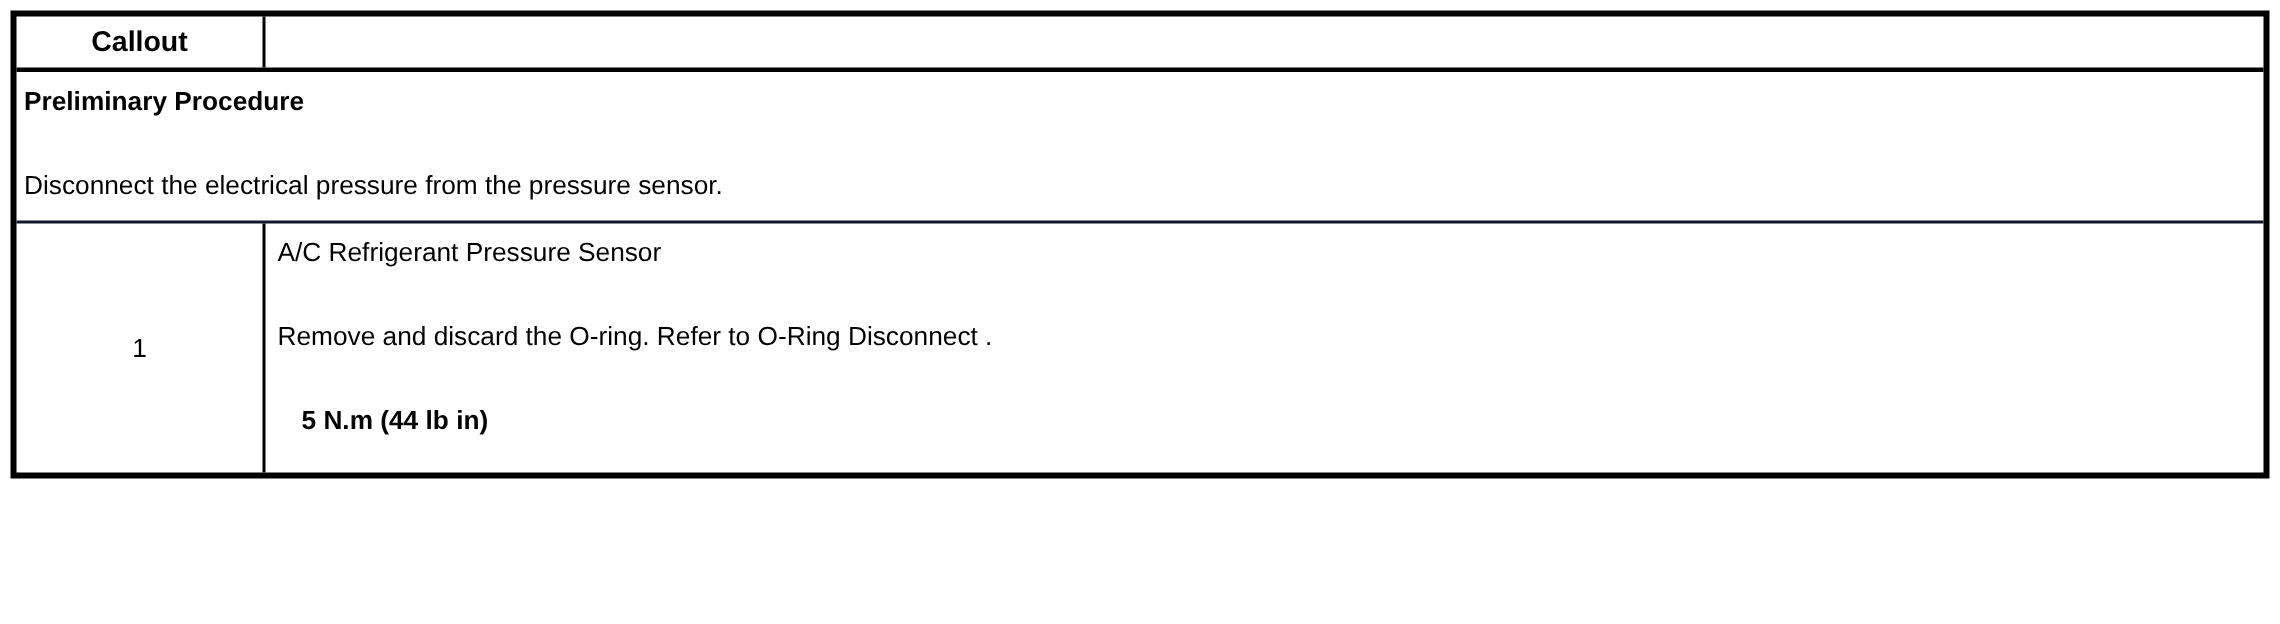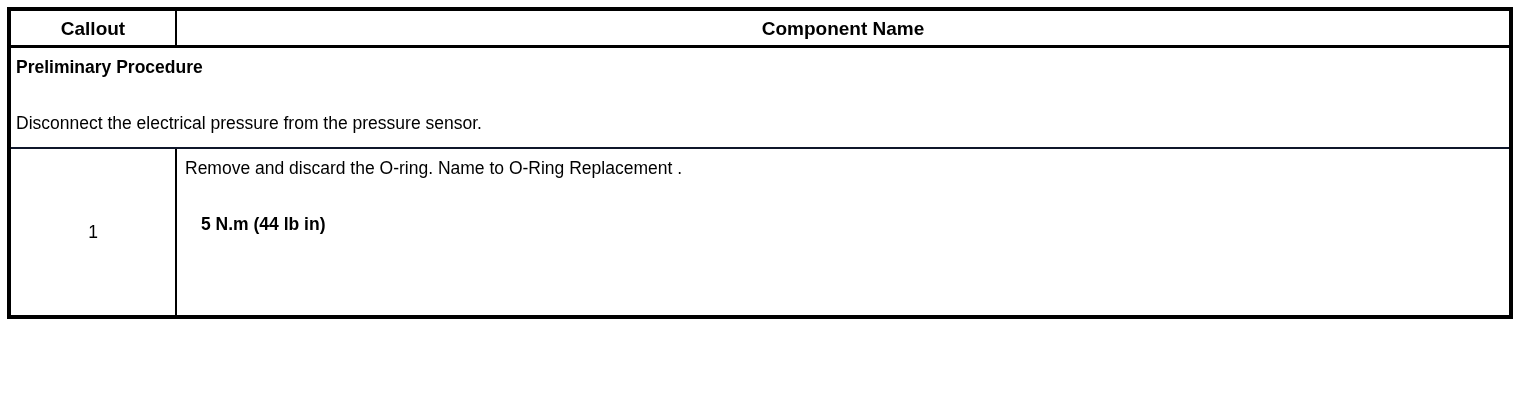--- a/index.html
+++ b/index.html
@@ -76,32 +76,32 @@
   .comp-cell p:last-child { margin: 16px; }
 </style>
 </head>
 <body>
 
 <div class="page">
   <div class="tbl">
 
     <div class="hdr">
       <div class="hdr-cell first">Callout</div>
-      <div class="hdr-cell">Component Name</div>
     </div>
 
     <div class="prelim">
       <p class="b">Preliminary Procedure</p>
       <p>Disconnect the electrical pressure from the pressure sensor.</p>
     </div>
 
     <div class="mainrow">
       <div class="callout-cell">
         <span>1</span>
       </div>
       <div class="comp-cell">
-        <p>Remove and discard the O-ring. Name to O-Ring Replacement .</p>
+        <p>A/C Refrigerant Pressure Sensor</p>
+        <p>Remove and discard the O-ring. Refer to O-Ring Disconnect .</p>
         <p class="b">5 N.m (44 lb in)</p>
       </div>
     </div>
 
   </div>
 </div>
 
 </body></html>

